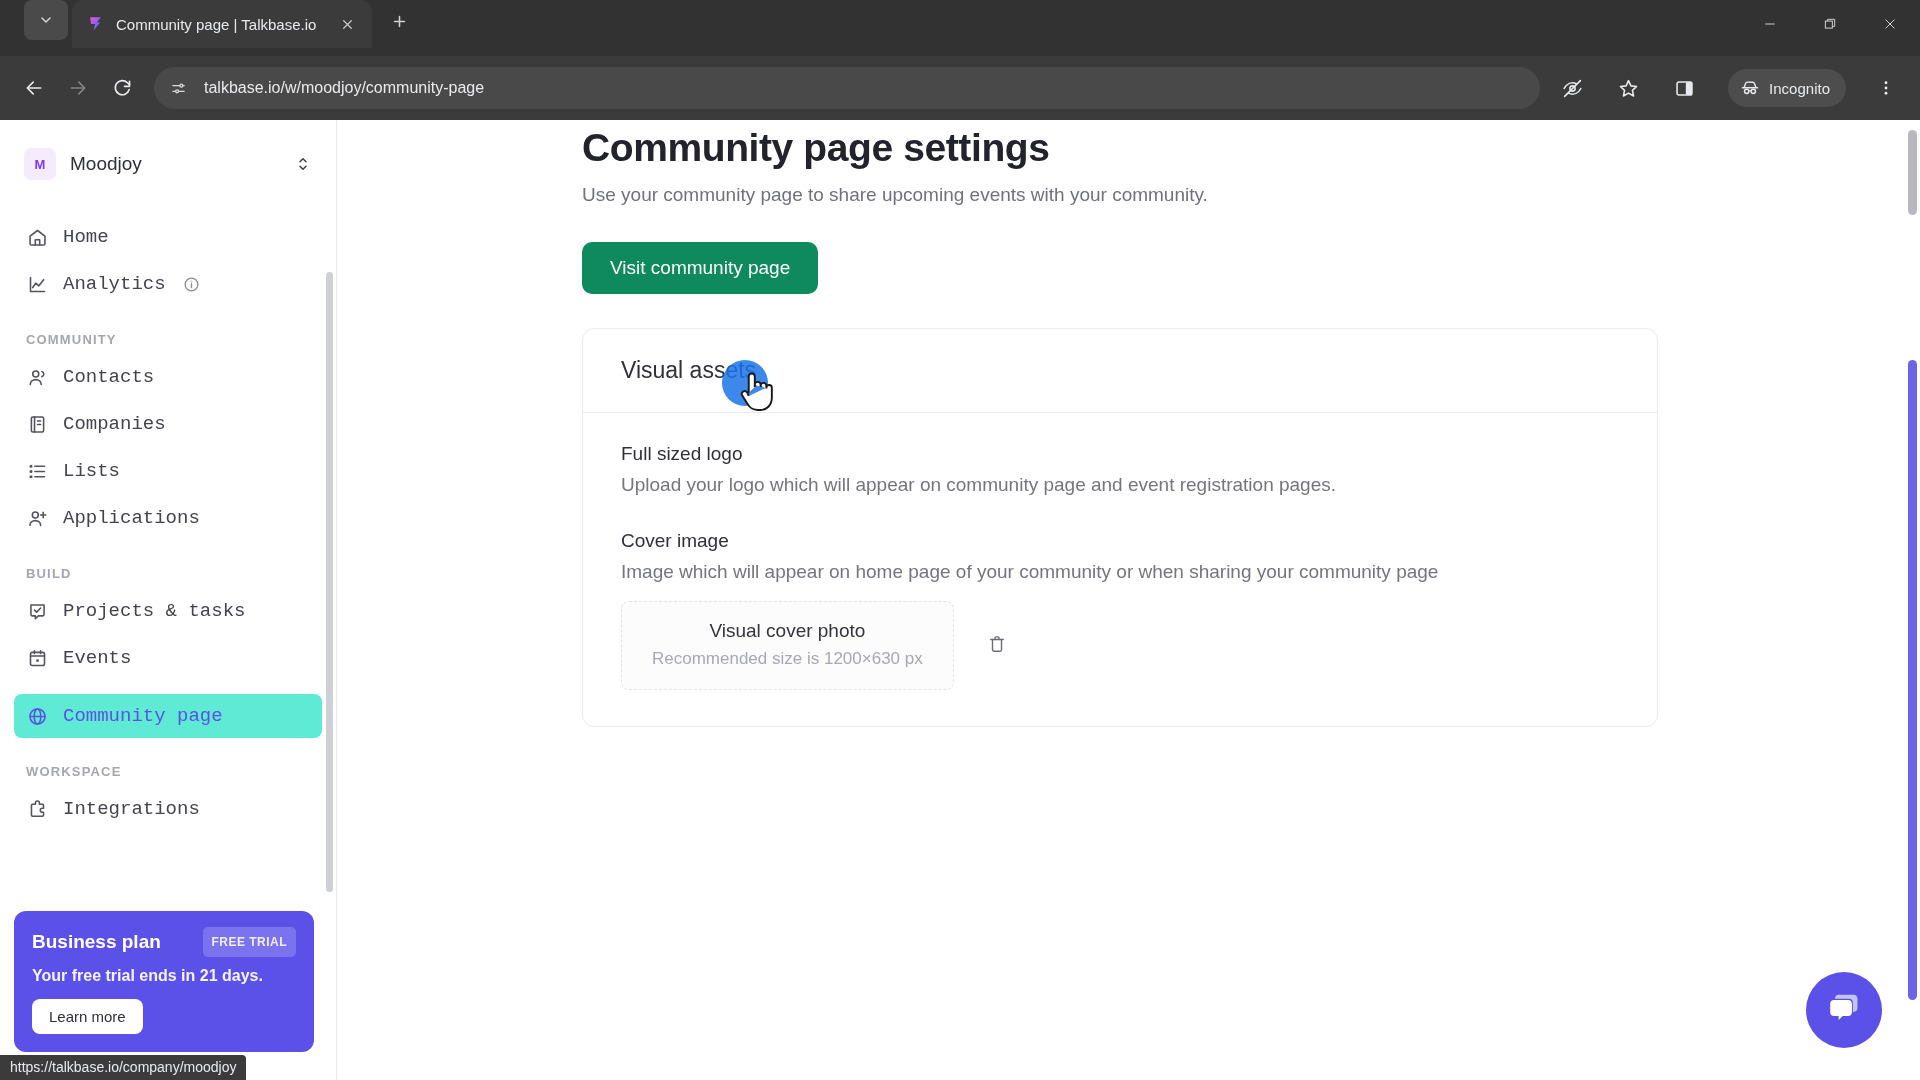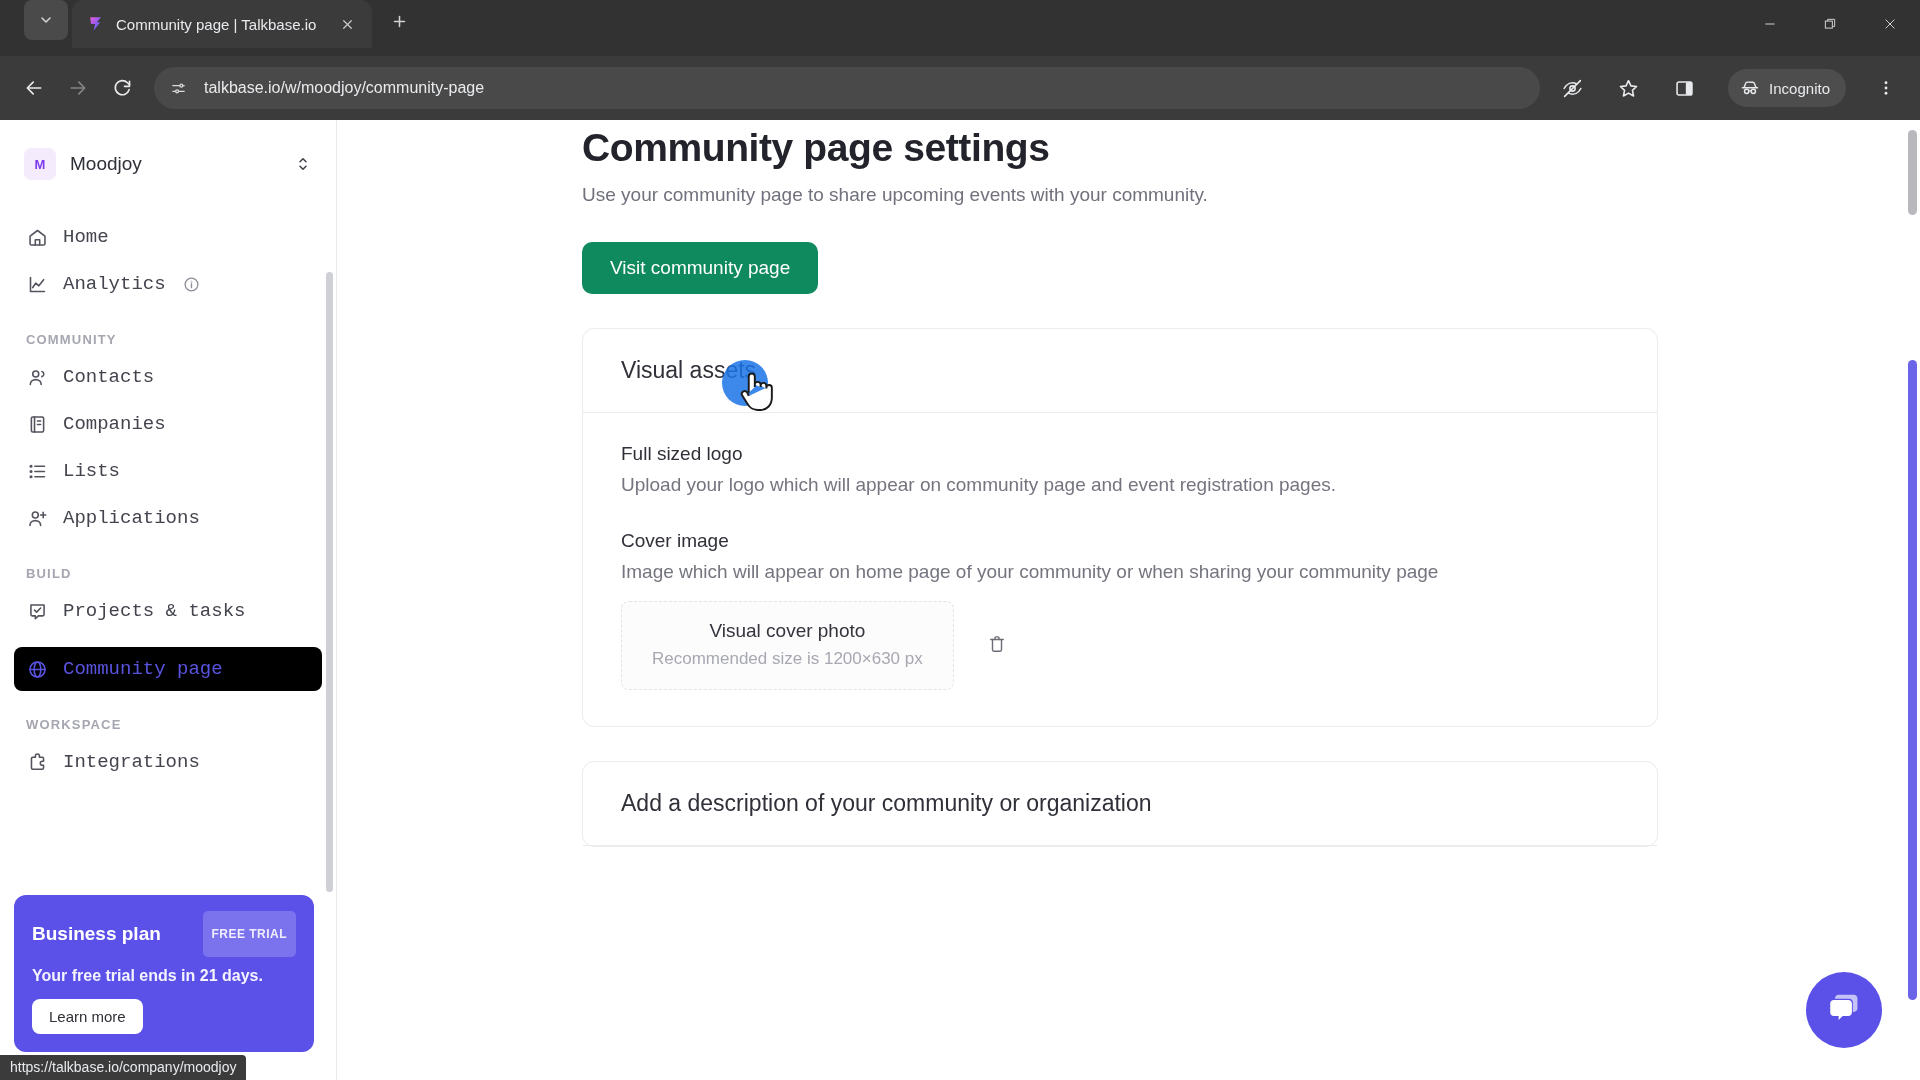--- a/index.html
+++ b/index.html
@@ -92,42 +92,42 @@
 
   .nav-scroll { flex:1 1 auto; overflow:hidden; padding-top: 22px; position:relative; }
   .nav-item {
     display:flex; align-items:center; gap: 15px; height: 44px;
     margin: 3px 14px; padding: 0 12px; border-radius: 8px; cursor: default;
   }
   .nav-item .ico { width: 22px; height: 22px; flex:0 0 22px; display:flex; align-items:center; justify-content:center; }
   .nav-item .ico svg { width: 21px; height: 21px; }
   .nav-item .lbl { font-size: 19px; color:#43444d; white-space:nowrap;font-family:Liberation Mono, monospace; }
   .nav-item .info { width:17px; height:17px; flex:0 0 17px; margin-left:2px; }
-  .nav-item.active { background:#000000;margin-top:14px; }
+  .nav-item.active { background:#5eead4;margin-top:14px; }
   .nav-item.active .lbl { color:#5a53e0; }
   .nav-item.active .ico svg { stroke:#5a53e0; }
   .nav-section {
     font-size: 13px; letter-spacing: 0.09em; color:#a5a6b0; font-weight:600;
     margin: 26px 26px 8px 26px; text-transform: uppercase;
   }
 
   .sb-scrollbar {
     position:absolute; right: 3px; top: 82px; width: 7px; height: 620px;
     background:#cfcfd6; border-radius: 4px;
   }
 
   
   .plan-card {
     position:absolute; left: 14px; bottom: 28px; width: 300px;
     background:#5b51e8; border-radius: 12px; padding: 16px 18px 18px 18px; color:#fff;
   }
   .plan-row1 { display:flex; align-items:center; justify-content:space-between; gap:10px; }
   .plan-title { font-size: 19px; font-weight:700; }
   .plan-badge {
-    background:#7b73ee; border-radius: 5px; padding: 16px 9px;
+    background:#7b73ee; border-radius: 5px; padding: 8px 9px;
     font-size: 12px; font-weight:700; letter-spacing:0.04em; color:#f0eefe;
   }
   .plan-sub { margin-top: 10px; font-size: 16px; font-weight:700; color:#f4f3fe; }
   .plan-btn {
     margin-top: 14px; display:inline-block; background:#fff; color:#2f3038;
     border-radius: 8px; padding: 9px 17px; font-size: 15px; font-weight:400;
   }
 
   .status-bubble {
     position:absolute; left:0; bottom:0; background:#3b3b3b; color:#e8eaed;
@@ -431,20 +431,32 @@
         <div class="nav-item">
           <span class="ico">
             <svg viewBox="0 0 24 24" fill="none" stroke="#53545d" stroke-width="1.8" stroke-linecap="round" stroke-linejoin="round">
                 <path d="M4.5 4.5h15v11a1.5 1.5 0 0 1-1.5 1.5h-5l-3.5 3.2V17H6a1.5 1.5 0 0 1-1.5-1.5z"></path>
                 <polyline points="8.6 10.4 11 12.7 15.6 8"></polyline>
               </svg>
           </span>
           <span class="lbl">Projects &amp; tasks</span>
         </div>
 
+        <div class="nav-item">
+          <span class="ico">
+            <svg viewBox="0 0 24 24" fill="none" stroke="#53545d" stroke-width="1.8" stroke-linecap="round" stroke-linejoin="round">
+                <rect x="4" y="5" width="16" height="15" rx="2"></rect>
+                <line x1="4" y1="9.2" x2="20" y2="9.2"></line>
+                <line x1="8.5" y1="3.2" x2="8.5" y2="6.4"></line>
+                <line x1="15.5" y1="3.2" x2="15.5" y2="6.4"></line>
+                <rect x="10.6" y="13" width="2.8" height="2.8" fill="#53545d" stroke="none"></rect>
+              </svg>
+          </span>
+          <span class="lbl">Events</span>
+        </div>
 
         <div class="nav-item active">
           <span class="ico">
             <svg viewBox="0 0 24 24" fill="none" stroke="#5a53e0" stroke-width="1.8" stroke-linecap="round">
                 <circle cx="12" cy="12" r="8.6"></circle>
                 <ellipse cx="12" cy="12" rx="3.8" ry="8.6"></ellipse>
                 <line x1="3.4" y1="12" x2="20.6" y2="12"></line>
               </svg>
           </span>
           <span class="lbl">Community page</span>
@@ -511,25 +523,20 @@
                       </svg>
                   </span>
                 </div>
               </div>
             </div>
 
           </div>
         </div>
 
         
-        <div class="card">
-          <div class="card-head">
-            <h2>Add a description of your community or organization</h2>
-          </div>
-        </div>
 
       </div>
 
       <div class="page-scrollbar"></div>
       <div class="page-scrollbar lower"></div>
 
       <div class="chat-fab">
         <span>
           <svg viewBox="0 0 24 24" fill="#ffffff">
               <path d="M8.6 3.6h9.6c1.3 0 2.3 1 2.3 2.3v6.3c0 1.3-1 2.3-2.3 2.3h-.6V8.4c0-1.3-1-2.3-2.3-2.3H6.3V5.9c0-1.3 1-2.3 2.3-2.3z" opacity="0.65"></path>

